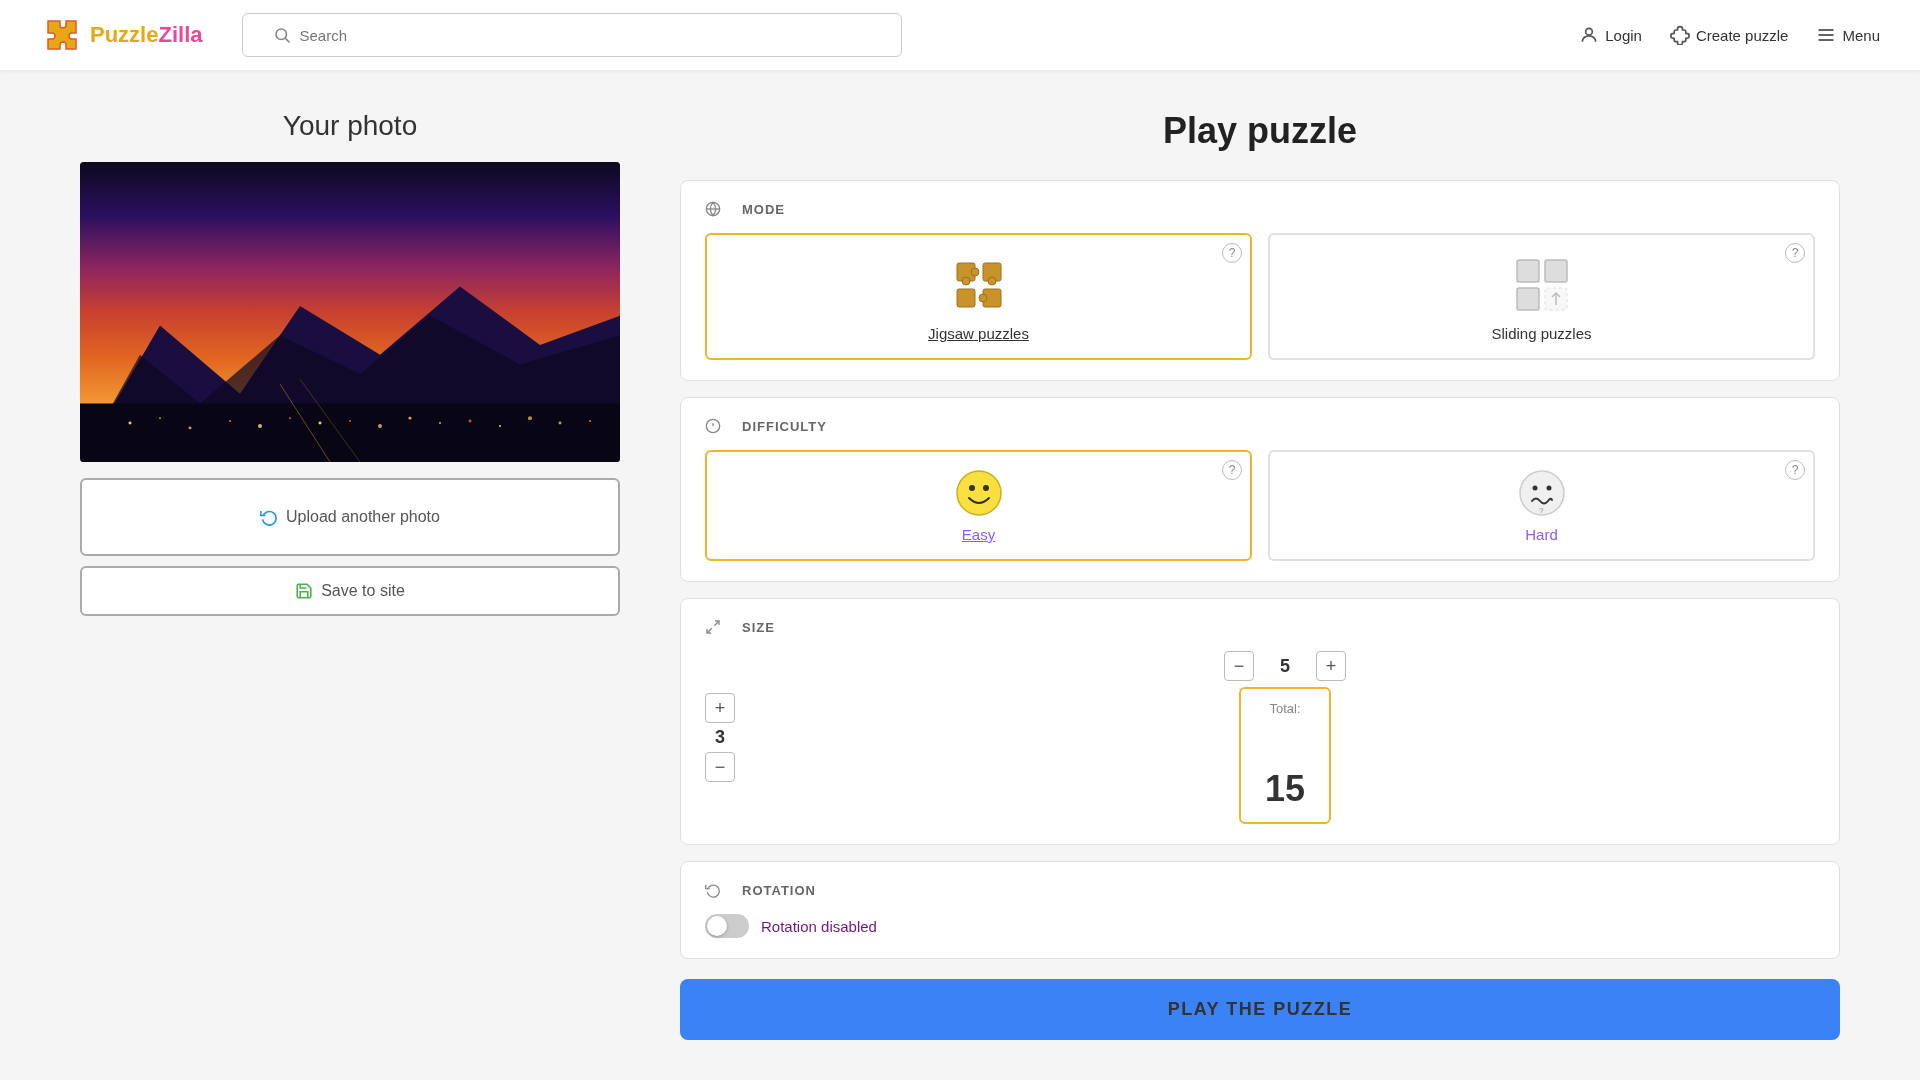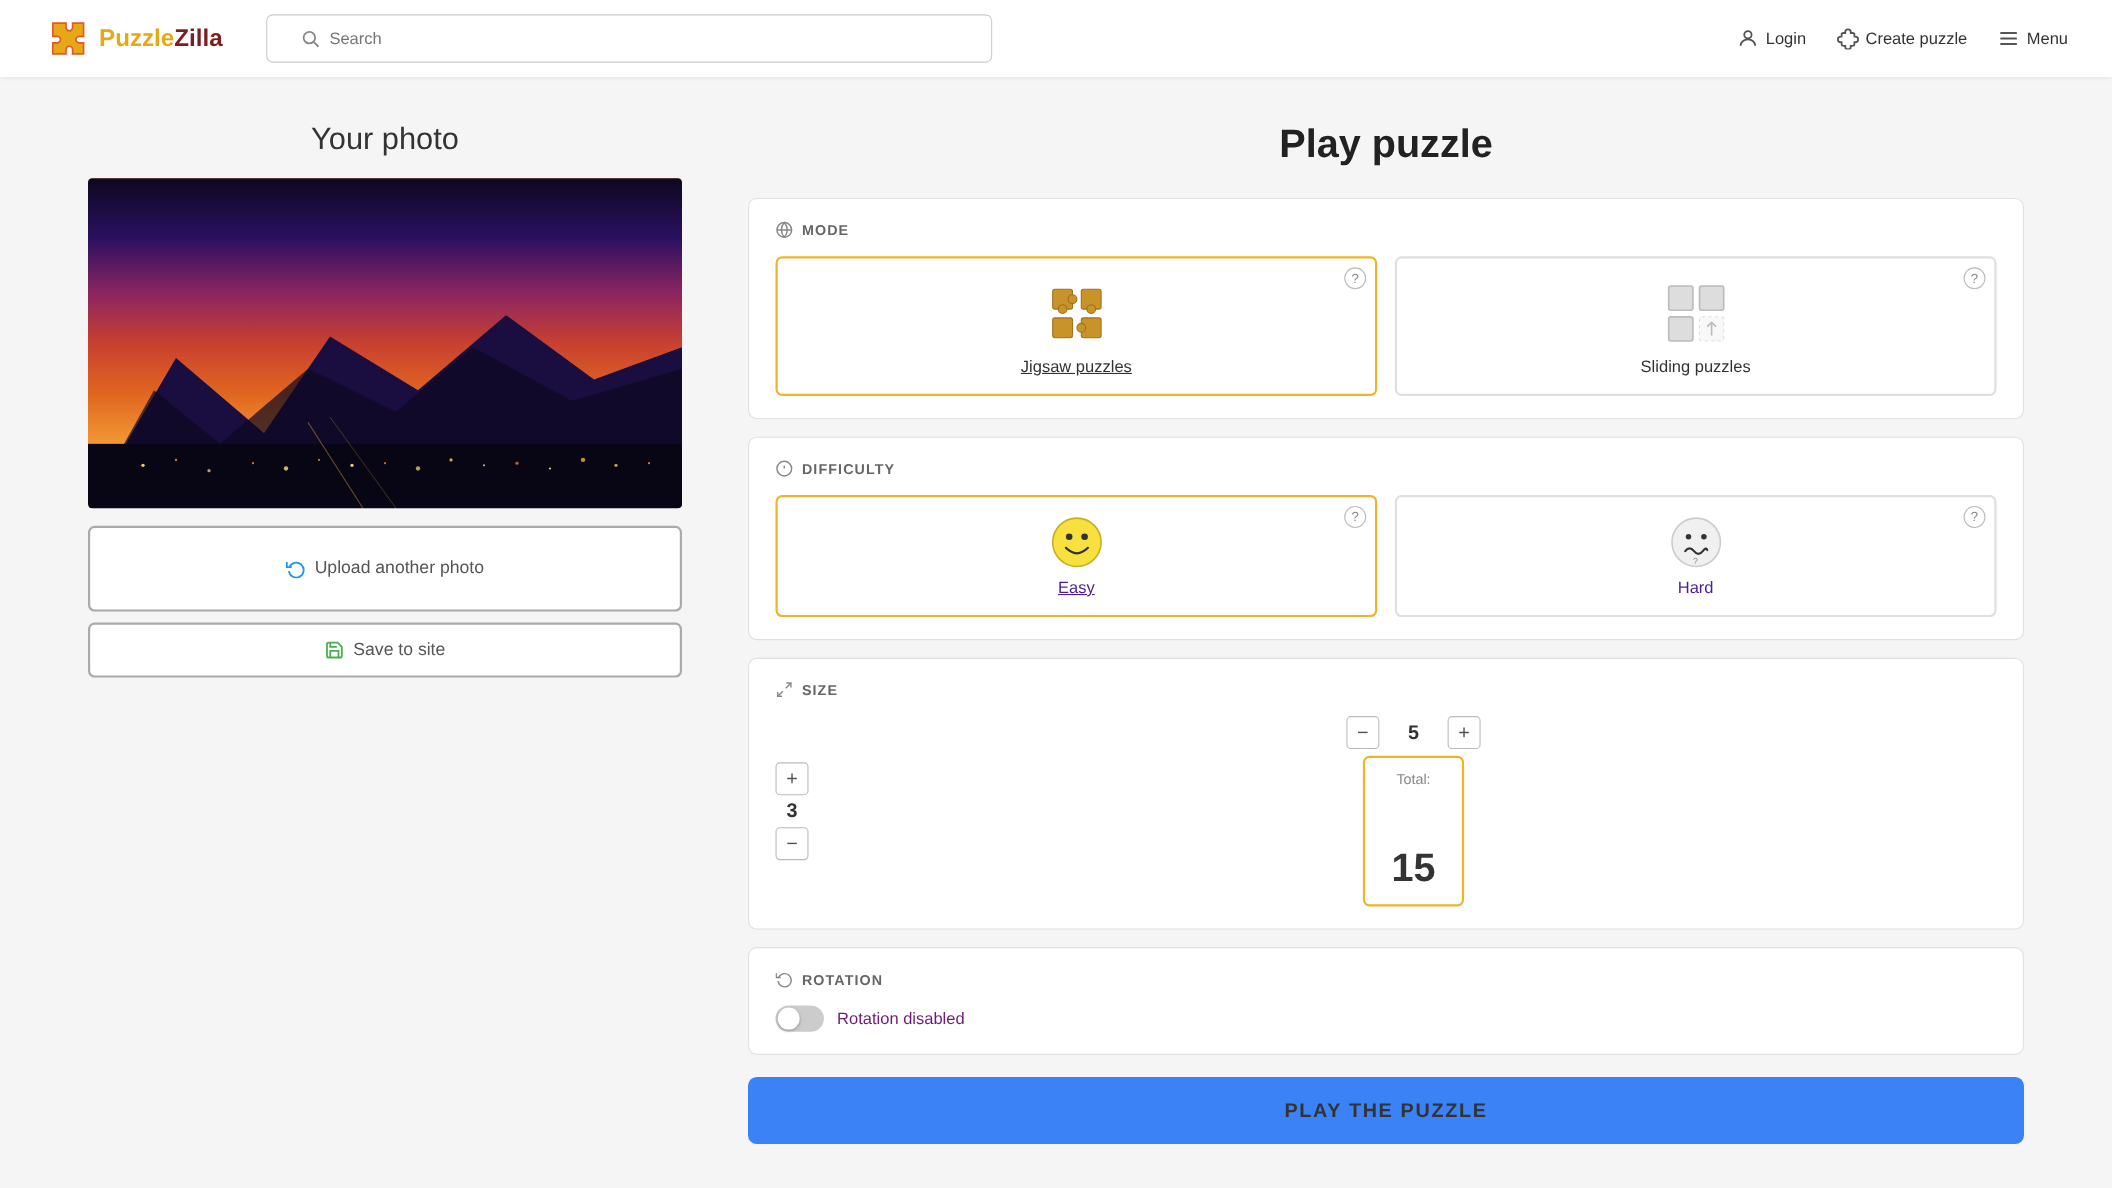--- a/index.html
+++ b/index.html
@@ -152,21 +152,21 @@
     .section-card {
       background: #fff;
       border: 1.5px solid #e0e0e0;
       border-radius: 8px;
       padding: 20px 24px;
       margin-bottom: 16px;
     }
     .section-header {
       display: flex;
       align-items: center;
-      gap: 8px;
+      gap: 21px;
       font-size: 13px;
       font-weight: 700;
       letter-spacing: 1px;
       color: #666;
       margin-bottom: 16px;
       text-transform: uppercase;
     }
     .section-header svg { color: #888; }
 
     
@@ -226,21 +226,21 @@
       padding: 16px;
       cursor: pointer;
       display: flex;
       flex-direction: column;
       align-items: center;
       gap: 8px;
       position: relative;
       background: #fff;
     }
     .diff-option.selected { border-color: #f0b429; }
-    .diff-option label { font-size: 15px; color: #4c1d95; cursor: pointer; }
+    .diff-option label { font-size: 15px; color: #8b5cf6; cursor: pointer; }
     .diff-option label.underlined { text-decoration: underline; }
 
     
     .size-controls {
       display: flex;
       align-items: center;
       gap: 20px;
     }
     .size-col-v {
       display: flex;
@@ -376,21 +376,21 @@
 </head>
 <body>
 
 <header class="header">
   <a class="logo-wrap" href="#">
 
     <svg class="logo-icon" viewBox="0 0 44 44" fill="none" xmlns="http://www.w3.org/2000/svg">
       <path d="M8 8h12v4a3 3 0 0 0 6 0V8h10v12h-4a3 3 0 0 0 0 6h4v10H26v-4a3 3 0 0 0-6 0v4H8V26h4a3 3 0 0 0 0-6H8V8z" fill="#e6a817" stroke="#e05a2b" stroke-width="1.5"></path>
     </svg>
     <div class="logo-text">
-      <span>Puzzle</span><span style="color:#7f1d1d">Zilla</span>
+      <span>Puzzle</span><span style="color:#ec4899">Zilla</span>
     </div>
   </a>
 
   <div class="search-bar">
     <svg class="search-icon-svg" width="18" height="18" viewBox="0 0 24 24" fill="none" stroke="currentColor" stroke-width="2.2">
       <circle cx="11" cy="11" r="7"></circle>
         <line x1="16.5" y1="16.5" x2="22" y2="22"></line>
     </svg>
     <input type="text" placeholder="Search" style="">
   </div>

